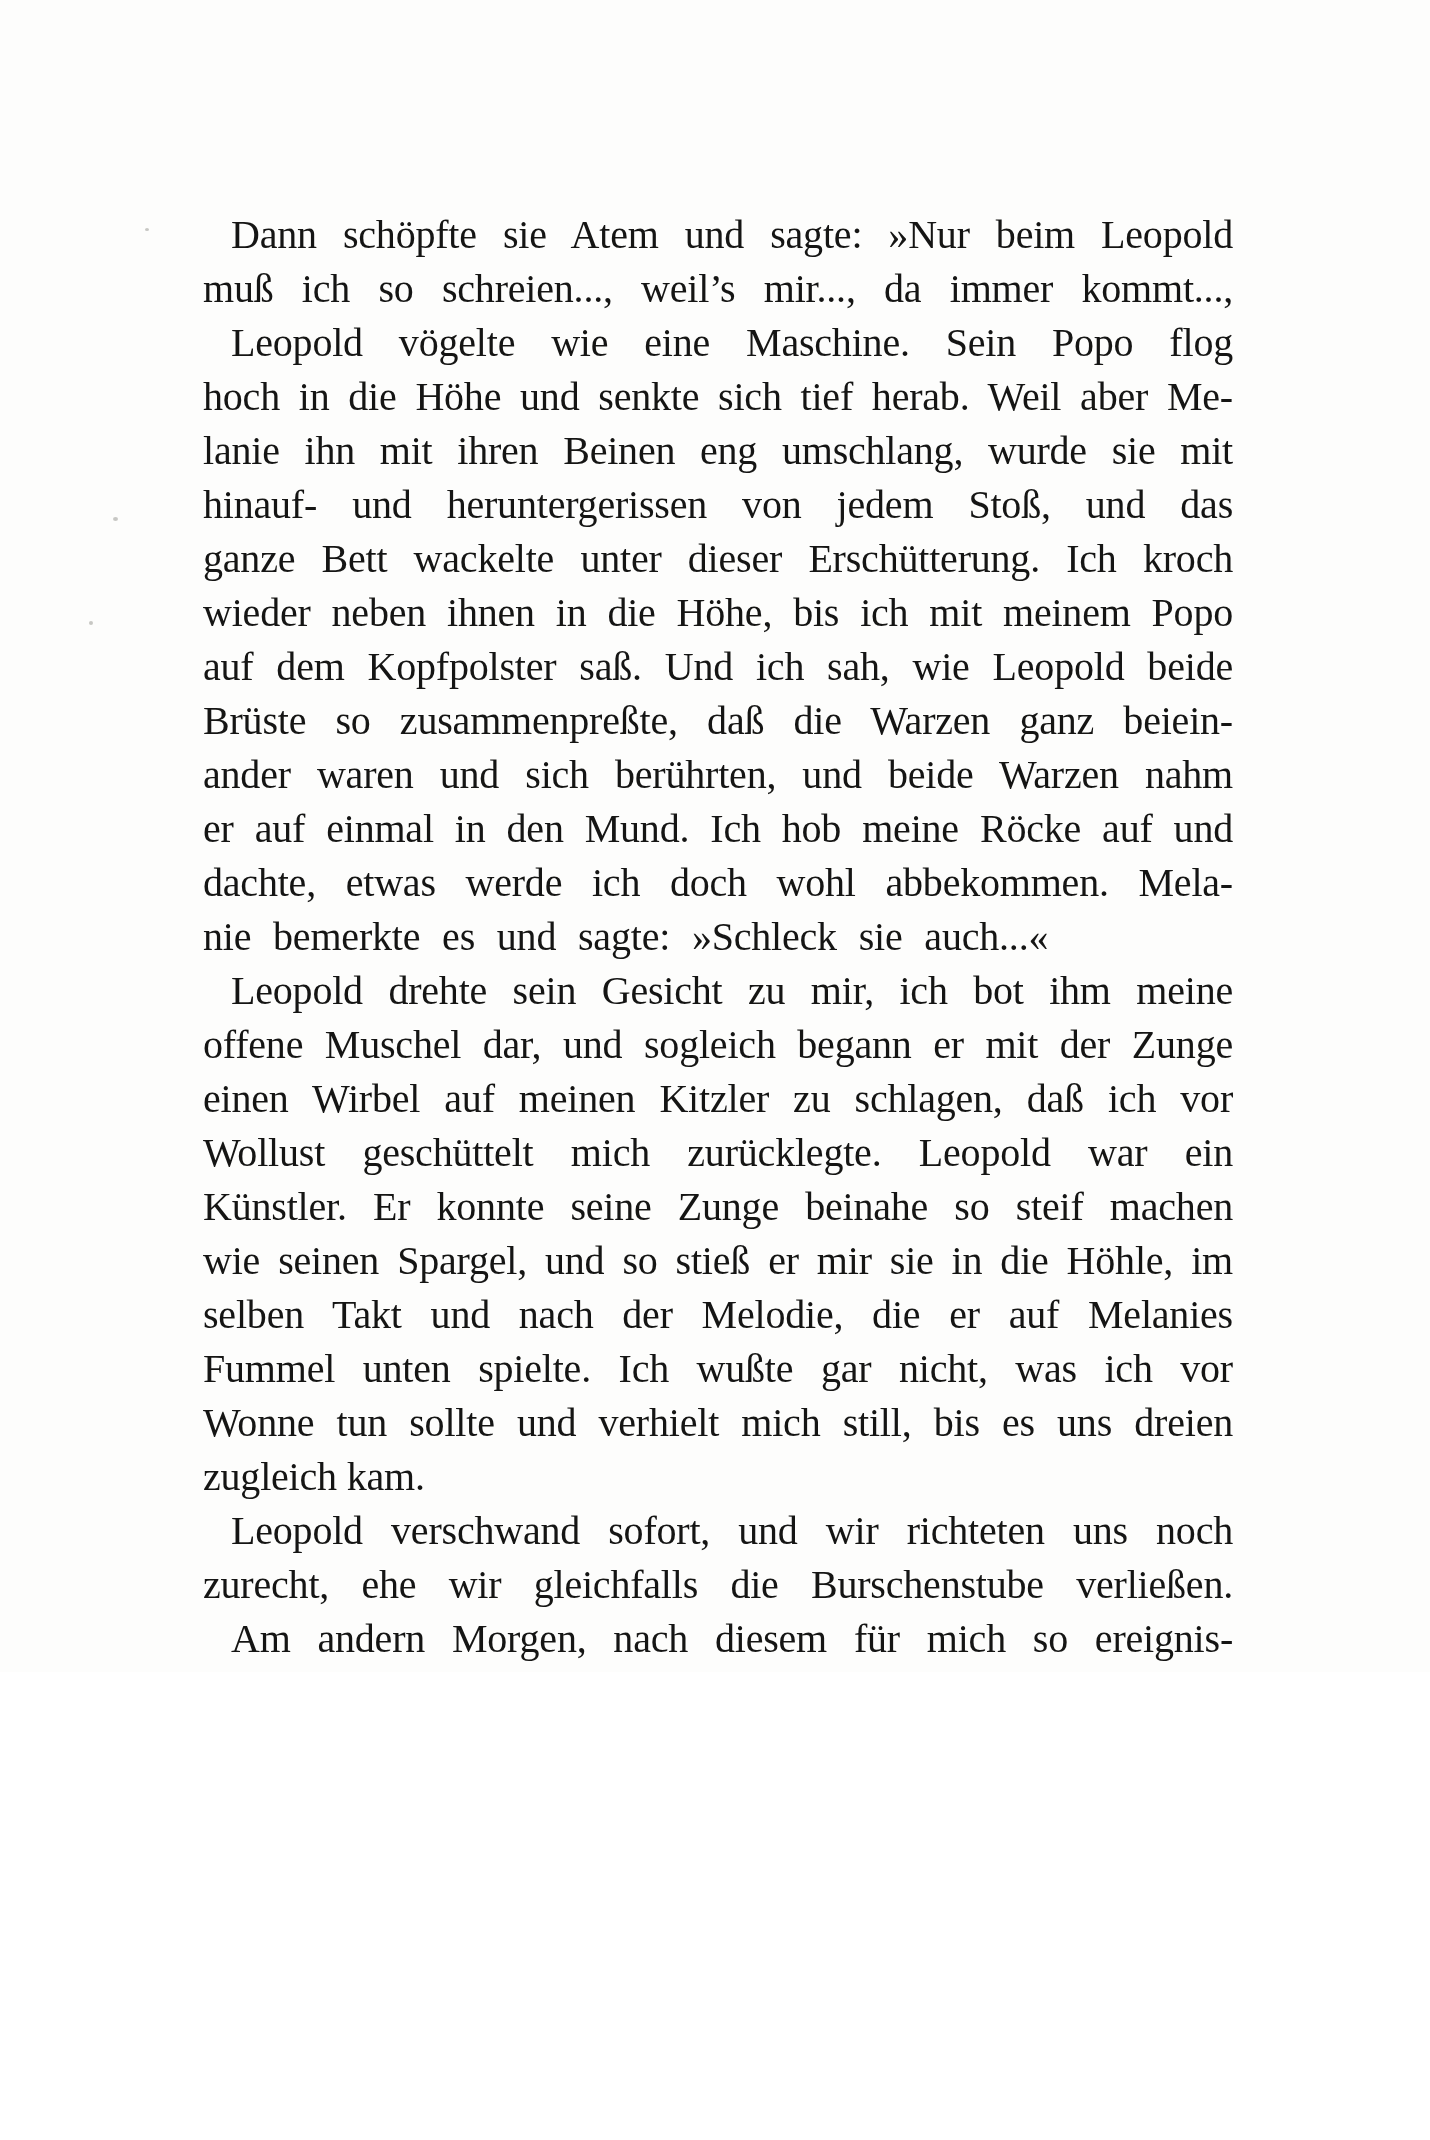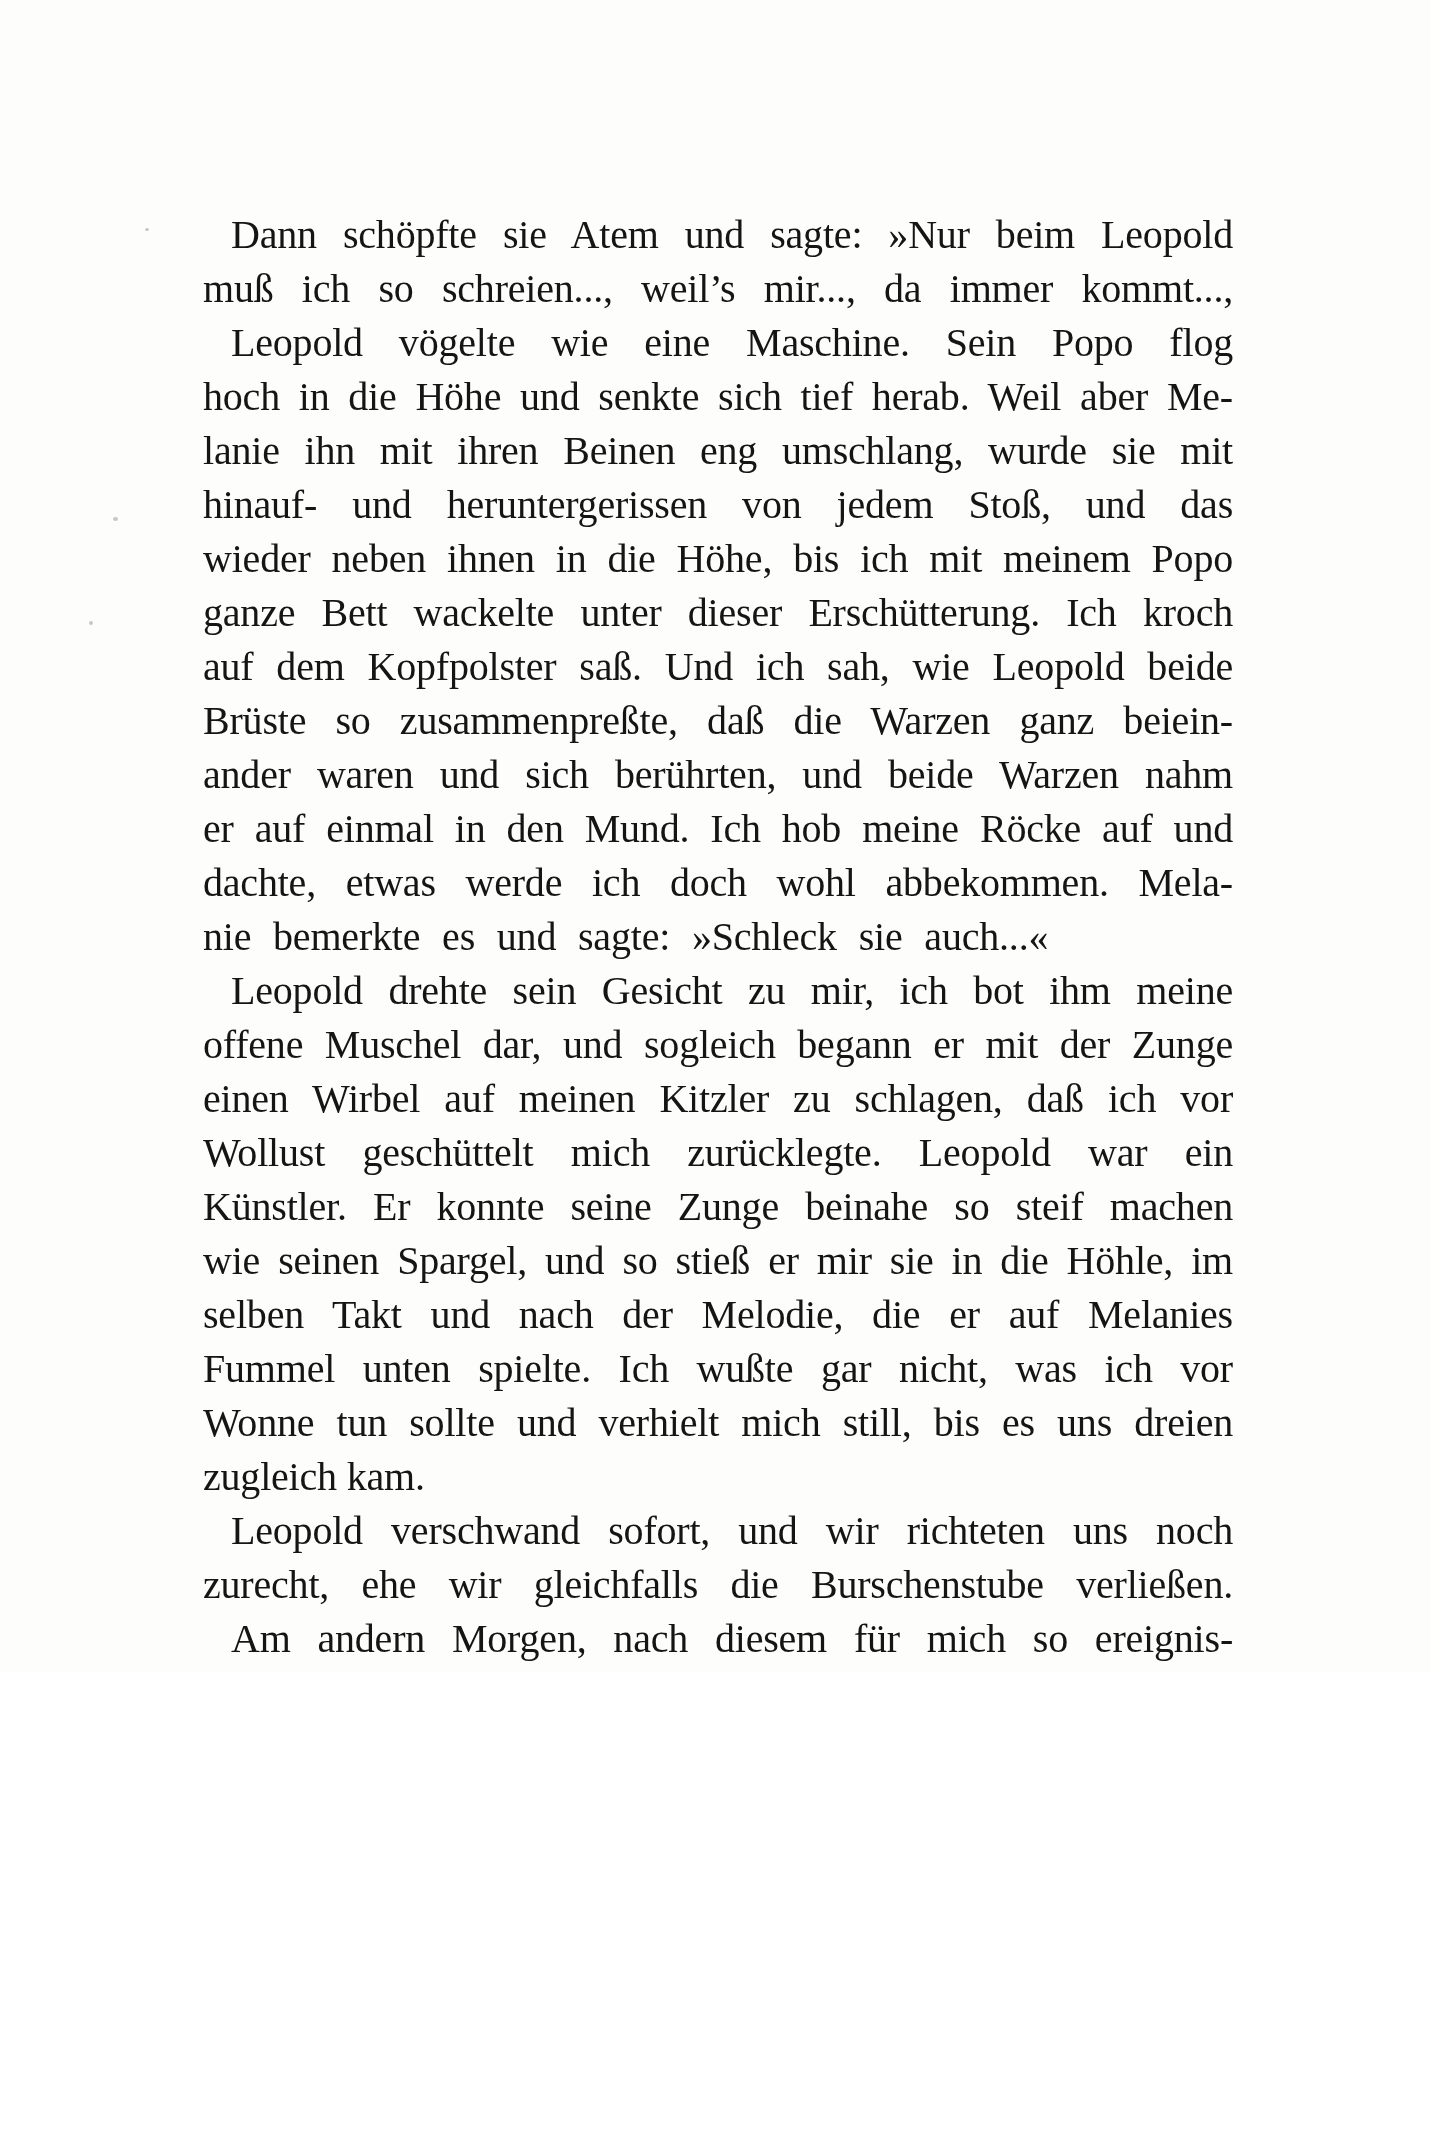--- a/index.html
+++ b/index.html
@@ -87,22 +87,22 @@
     <div class="para">
       <div class="ln jl ind">Dann schöpfte sie Atem und sagte: »Nur beim Leopold</div>
       <div class="ln jl">muß ich so schreien..., weil’s mir..., da immer kommt...,</div>
     </div>
 
     <div class="para">
       <div class="ln jl ind">Leopold vögelte wie eine Maschine. Sein Popo flog</div>
       <div class="ln jl">hoch in die Höhe und senkte sich tief herab. Weil aber Me-</div>
       <div class="ln jl">lanie ihn mit ihren Beinen eng umschlang, wurde sie mit</div>
       <div class="ln jl">hinauf- und heruntergerissen von jedem Stoß, und das</div>
+      <div class="ln jl">ganze Bett wackelte unter dieser Erschütterung. Ich kroch</div>
       <div class="ln jl">wieder neben ihnen in die Höhe, bis ich mit meinem Popo</div>
-      <div class="ln jl">ganze Bett wackelte unter dieser Erschütterung. Ich kroch</div>
       <div class="ln jl">auf dem Kopfpolster saß. Und ich sah, wie Leopold beide</div>
       <div class="ln jl">Brüste so zusammenpreßte, daß die Warzen ganz beiein-</div>
       <div class="ln jl">ander waren und sich berührten, und beide Warzen nahm</div>
       <div class="ln jl">er auf einmal in den Mund. Ich hob meine Röcke auf und</div>
       <div class="ln jl">dachte, etwas werde ich doch wohl abbekommen. Mela-</div>
       <div class="ln loose-12">nie bemerkte es und sagte: »Schleck sie auch...«</div>
     </div>
 
     <div class="para">
       <div class="ln jl ind">Leopold drehte sein Gesicht zu mir, ich bot ihm meine</div>

